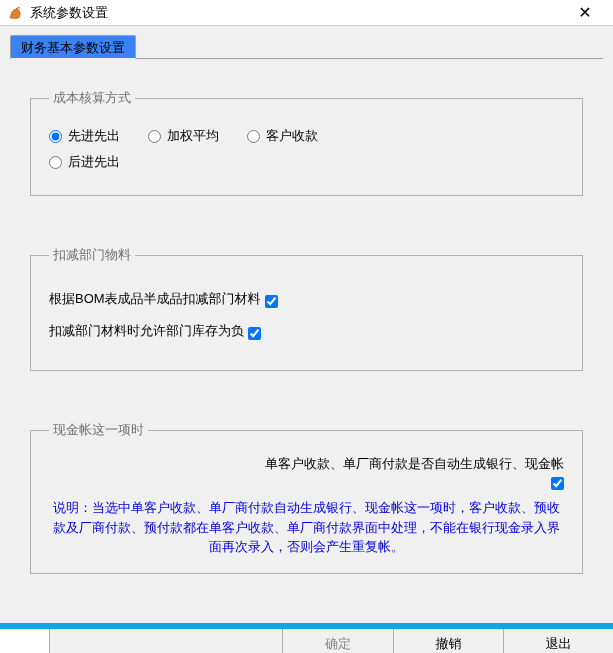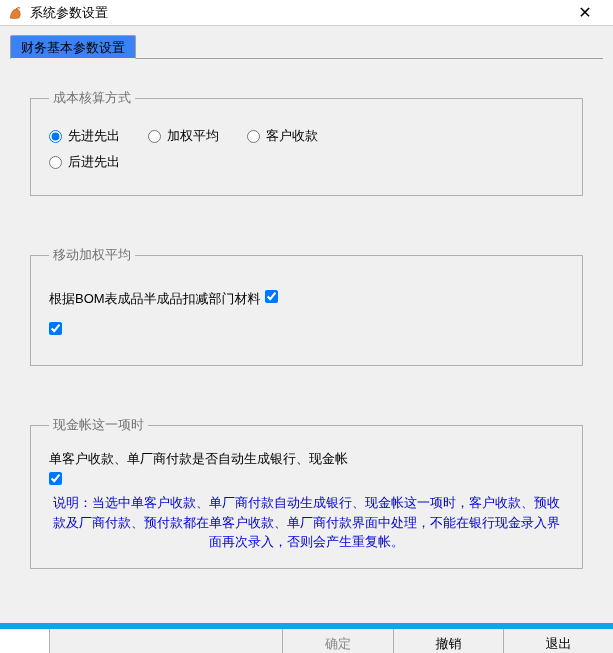--- a/index.html
+++ b/index.html
@@ -89,21 +89,21 @@
       gap: 6px;
       cursor: default;
     }
     input[type="radio"], input[type="checkbox"] {
       margin: 0;
       width: 13px;
       height: 13px;
     }
     .check-line {
       display: flex;
-      align-items: flex-start;
+      align-items: flex-end;
       gap: 4px;
       margin: 14px 0;
     }
     .note {
       color: #0000e0;
       line-height: 1.5;
       margin-top: 8px;
       text-align: center;
     }
     .bottombar {
@@ -184,26 +184,27 @@
       </div>
       <div class="radio-row">
         <label class="radio-item">
           <input type="radio" name="cost" style="">
           <span>后进先出</span>
         </label>
       </div>
     </fieldset>
 
     <fieldset class="group">
-      <legend>移动加权平均</legend>
+      <legend>扣减部门物料</legend>
       <div class="check-line">
         <span>根据BOM表成品半成品扣减部门材料</span>
         <input type="checkbox" checked="" style="">
       </div>
       <div class="check-line">
+        <span>扣减部门材料时允许部门库存为负</span>
         <input type="checkbox" checked="" style="">
       </div>
     </fieldset>
 
     <fieldset class="group bank">
       <legend>现金帐这一项时</legend>
       <div class="check-line" style="margin:4px 0;flex-direction:column;">
         <span>单客户收款、单厂商付款是否自动生成银行、现金帐</span>
         <input type="checkbox" checked="" style="">
       </div>

